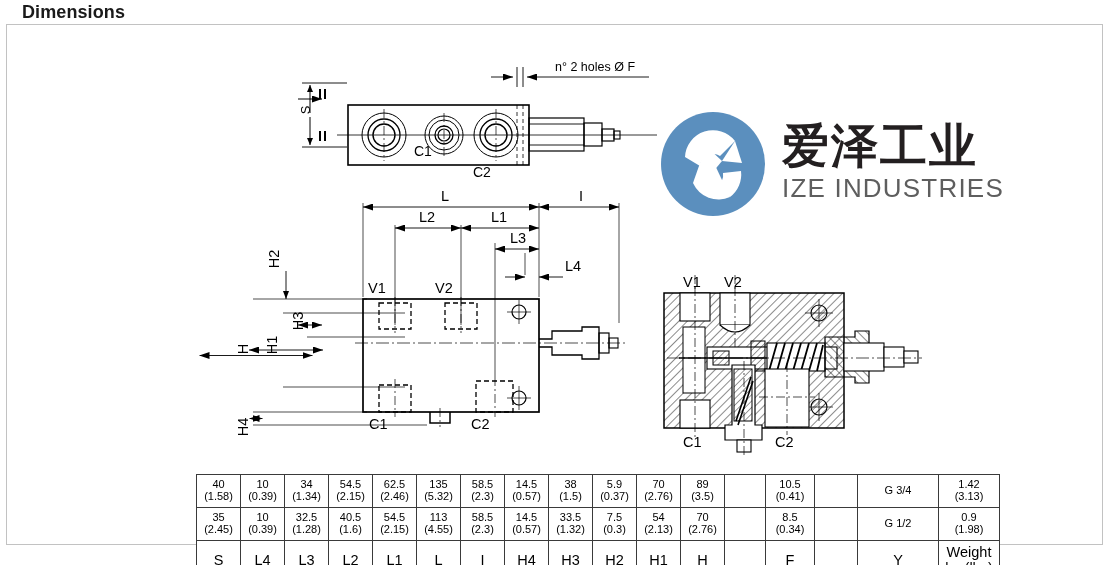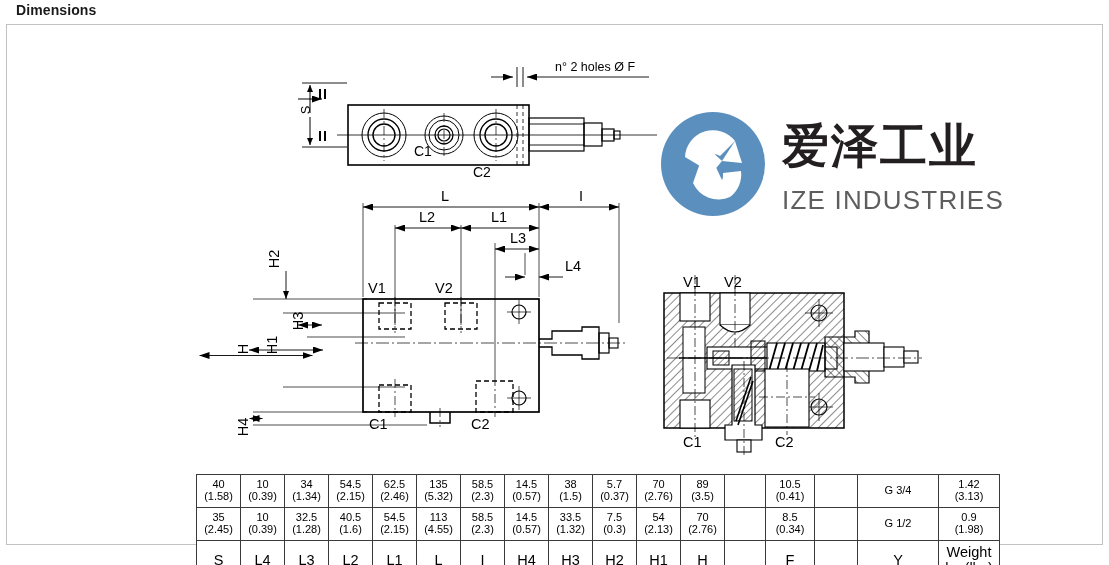--- a/index.html
+++ b/index.html
@@ -9,23 +9,23 @@
   }
   body {
     width: 1109px;
     height: 565px;
     font-family: "Liberation Sans", sans-serif;
     position: relative;
     overflow: hidden;
   }
   #page-title {
     position: absolute;
-    left: 16px;
+    left: 22px;
     top: 2px;
-    font-size: 14px;
+    font-size: 18px;
     font-weight: bold;
     color: #1a1a1a;
     letter-spacing: 0.1px;
   }
   #content-frame {
     position: absolute;
     left: 6px;
     top: 24px;
     width: 1097px;
     height: 521px;
@@ -67,21 +67,21 @@
     letter-spacing: 2px;
     line-height: 1.05;
     white-space: nowrap;
   }
   #logo-en {
     font-family: "Liberation Sans", sans-serif;
     font-size: 26px;
     color: #5e5e5e;
     letter-spacing: 1.2px;
     line-height: 1.1;
-    margin-top: 16px;
+    margin-top: 4px;
     white-space: nowrap;
   }
   
   #dim-table {
     position: absolute;
     left: 189px;
     top: 449px;
     border-collapse: collapse;
     font-family: "Liberation Sans", sans-serif;
     color: #000;
@@ -406,21 +406,21 @@
         </td>
         <td class="w-std">
           <span class="cell-top">14.5</span>
           <span class="cell-bot">(0.57)</span>
         </td>
         <td class="w-std">
           <span class="cell-top">38</span>
           <span class="cell-bot">(1.5)</span>
         </td>
         <td class="w-std">
-          <span class="cell-top">5.7</span>
+          <span class="cell-top">5.9</span>
           <span class="cell-bot">(0.37)</span>
         </td>
         <td class="w-std">
           <span class="cell-top">70</span>
           <span class="cell-bot">(2.76)</span>
         </td>
         <td class="w-std">
           <span class="cell-top">89</span>
           <span class="cell-bot">(3.5)</span>
         </td>

